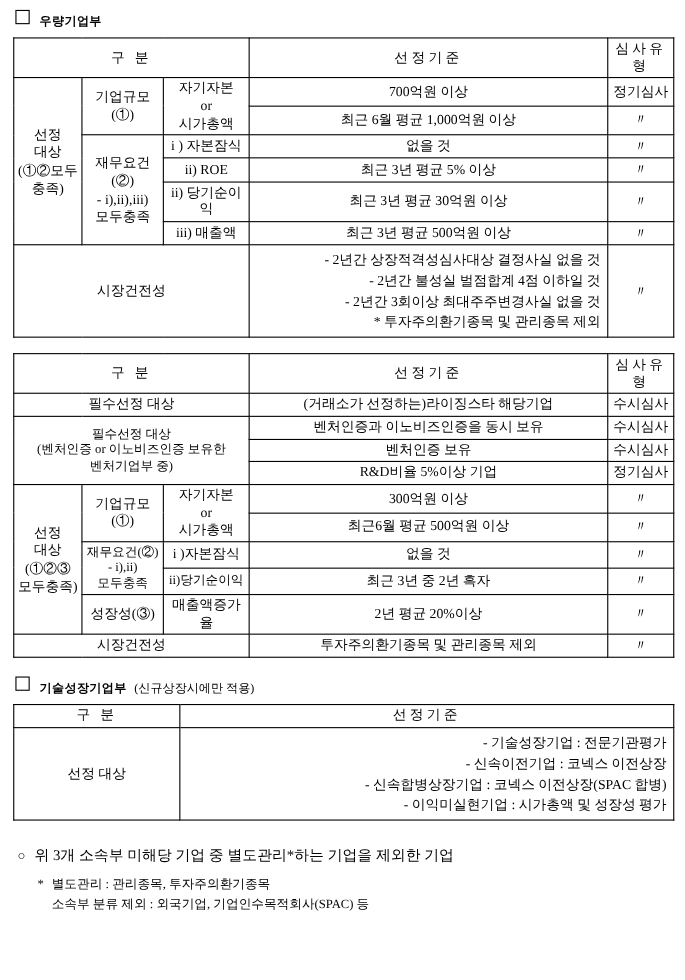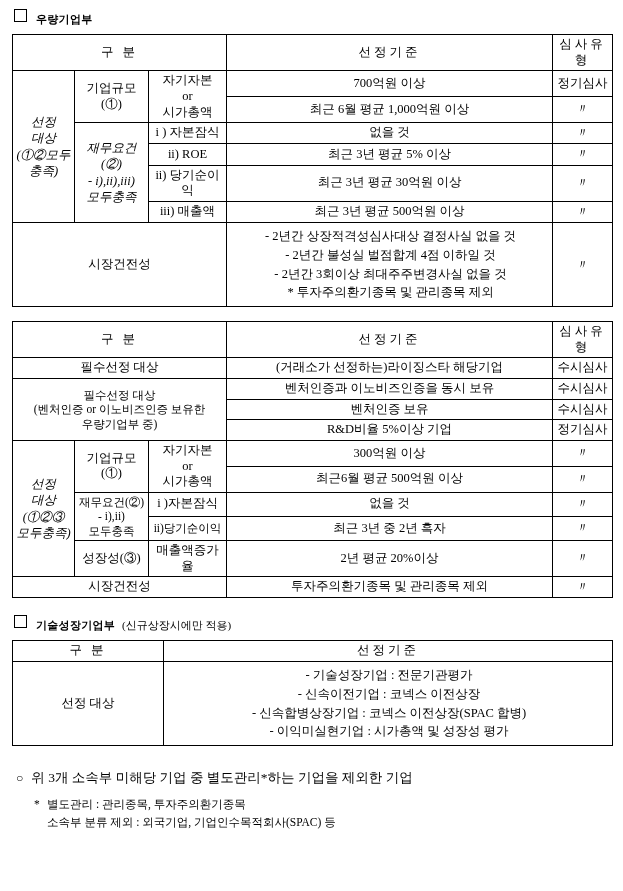--- a/index.html
+++ b/index.html
@@ -65,28 +65,27 @@
   .tbl-head td {
     font-size: 12.5px;
     letter-spacing: 3px;
   }
   .small {
     font-size: 11.5px;
   }
   .vert-label {
     font-size: 12.5px;
     line-height: 1.3;
-    font-style: italic;
   }
   .ditto {
     font-family: "Liberation Serif", serif;
     font-size: 13px;
   }
   .multiline {
-    text-align: center;
+    text-align: right;
     padding: 4px 6px 4px 8px;
     line-height: 1.5;
     font-size: 12.5px;
   }
   .multiline div { white-space: nowrap; }
   
   .bullet-row {
     display: flex;
     align-items: baseline;
     margin: 10px 0 0 4px;
@@ -212,21 +211,21 @@
       </tr>
       <tr>
         <td colspan="3">필수선정 대상</td>
         <td>(거래소가 선정하는)라이징스타 해당기업</td>
         <td>수시심사</td>
       </tr>
       <tr>
         <td colspan="3" rowspan="3" class="small">
           <div>필수선정 대상</div>
           <div>(벤처인증 or 이노비즈인증 보유한</div>
-          <div>우량기업부 중)</div>
+          <div>벤처기업부 중)</div>
         </td>
         <td>벤처인증과 이노비즈인증을 동시 보유</td>
         <td>수시심사</td>
       </tr>
       <tr>
         <td>벤처인증 보유</td>
         <td>수시심사</td>
       </tr>
       <tr>
         <td>R&amp;D비율 5%이상 기업</td>

